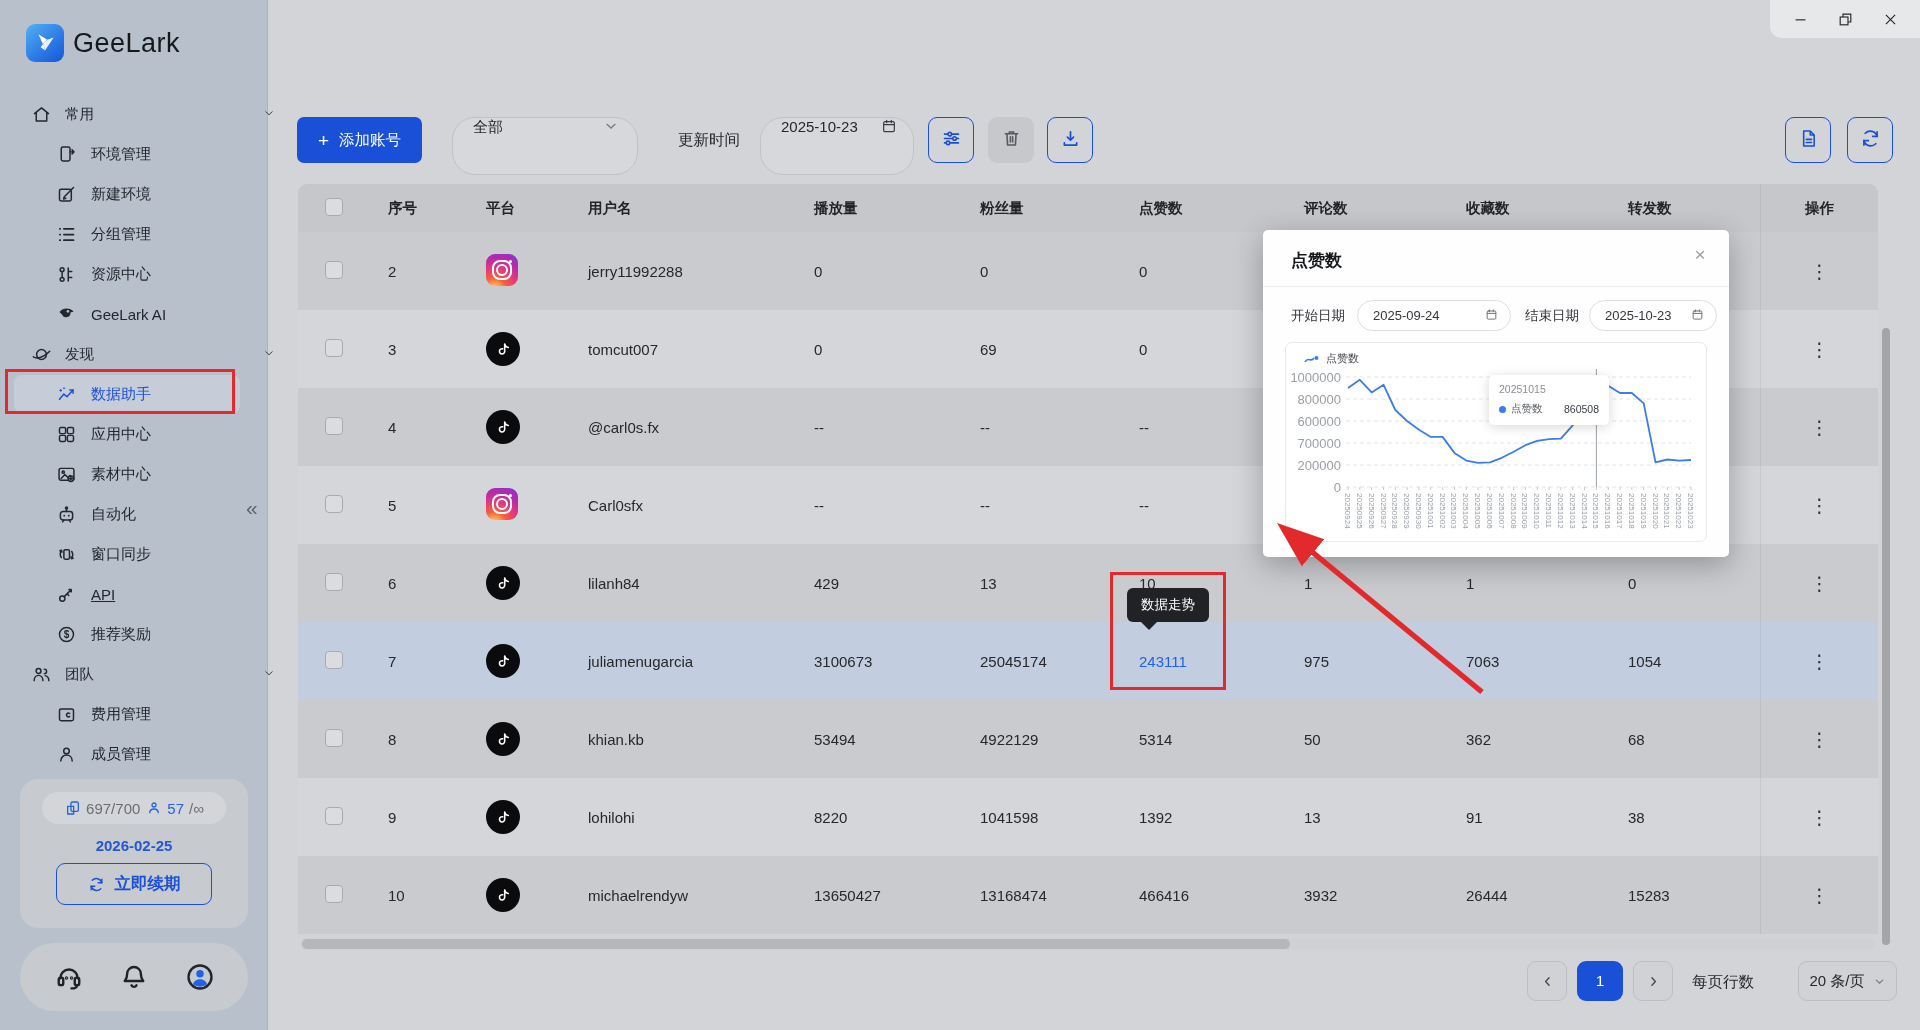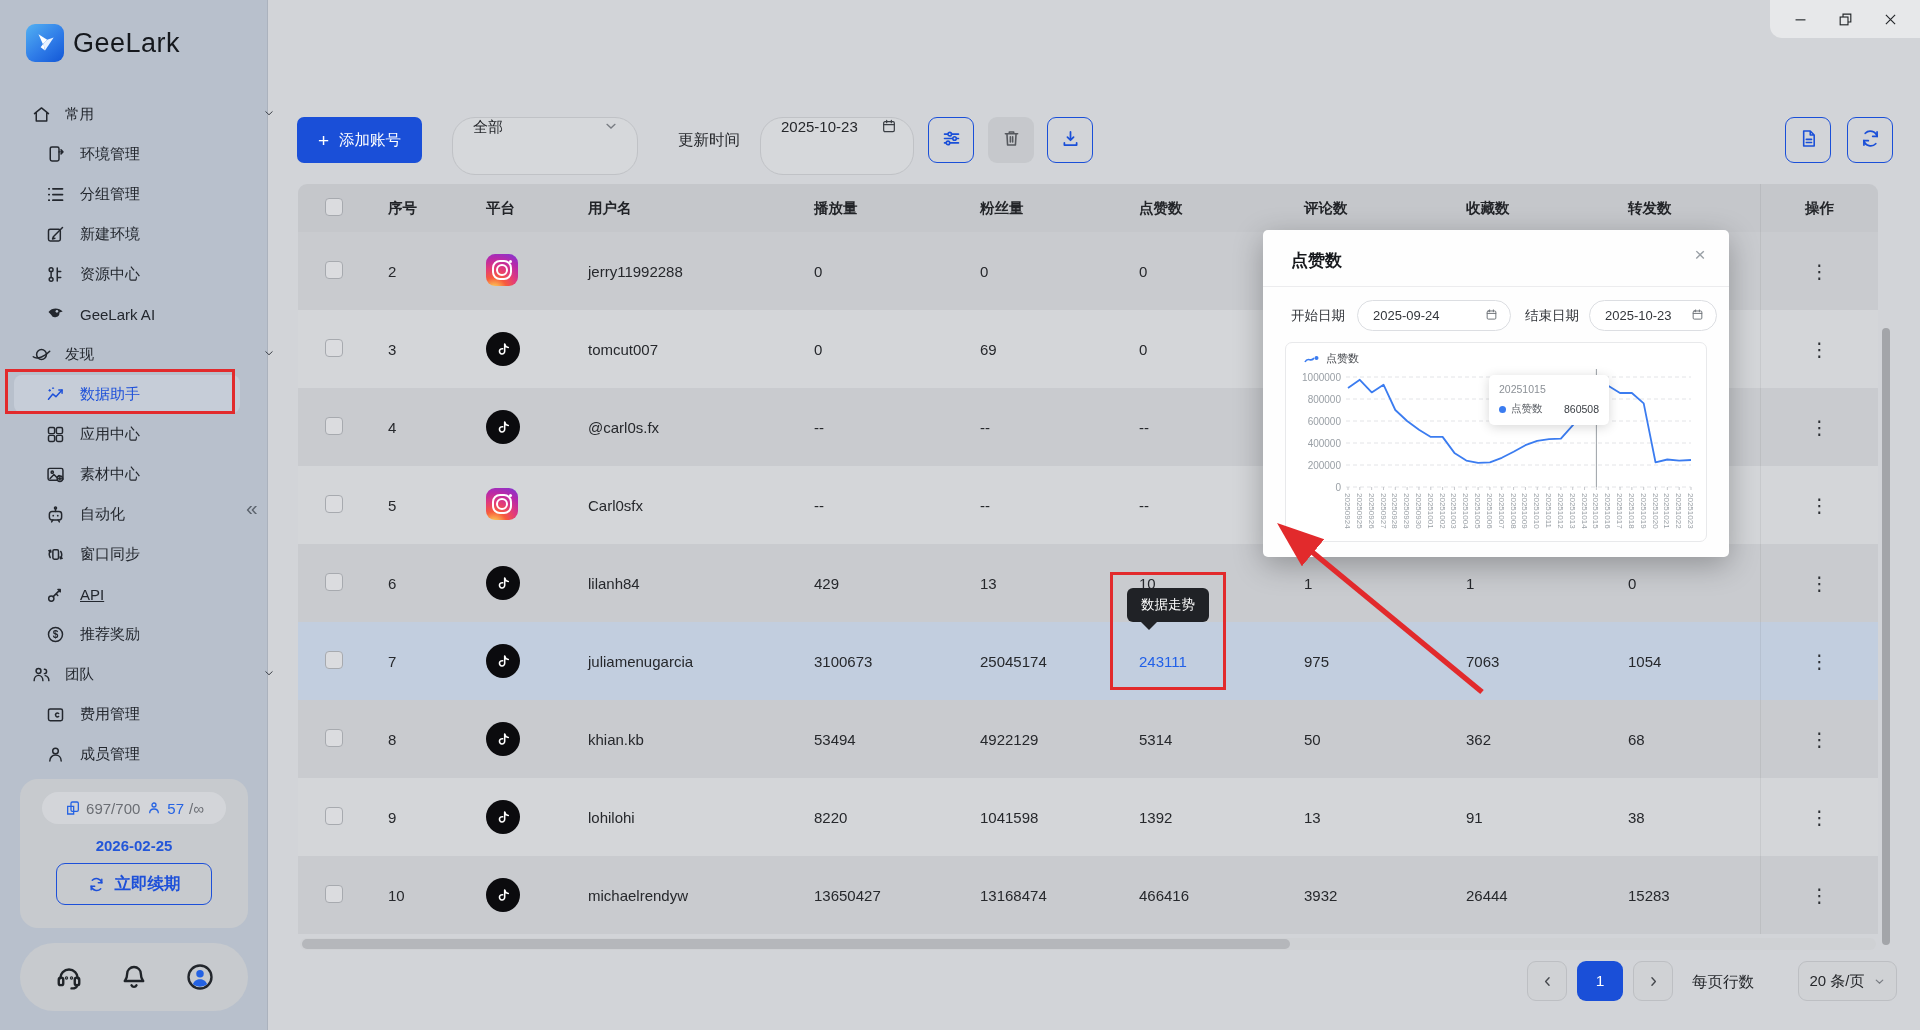--- a/index.html
+++ b/index.html
@@ -12,21 +12,21 @@
   .win-btn svg { width:17px; height:17px; }
 
   
   .sidebar { position:absolute; left:0; top:0; width:268px; height:1030px; background:#b8c0cc; border-right:1px solid rgba(0,0,0,.07); z-index:2; }
   .logo { position:absolute; left:26px; top:24px; display:flex; align-items:center; gap:9px; }
   .logo-mark { width:38px; height:38px; border-radius:9px; background:linear-gradient(140deg,#53b1f2 0%,#2f7ce8 55%,#1257d6 100%); display:flex; align-items:center; justify-content:center; }
   .logo-text { font-size:27px; font-weight:normal; color:#15181d; letter-spacing:.5px; }
   .nav { position:absolute; left:0; top:94px; width:300px; }
   .nav-row { height:40px; display:flex; align-items:center; font-size:15px; color:#23272e; cursor:default; }
   .nav-group { padding-left:30px; gap:13px; font-size:14.5px; }
-  .nav-item { padding-left:44px; gap:14px; }
+  .nav-item { padding-left:55px; gap:14px; }
   .nav-item.active { color:#1d50d9; }
   .nav-item.active .item-bg { position:absolute; left:14px; width:226px; height:38px; background:#c6cdd8; border-radius:8px; z-index:-1; }
   .nico { width:22px; height:22px; display:inline-flex; align-items:center; justify-content:center; flex:0 0 auto; }
   .nico svg { width:21px; height:21px; }
   .gchev { margin-left:auto; margin-right:24px; color:#3a3f46; }
   .gchev svg { width:14px; height:14px; }
 
   .usage-card { position:absolute; left:20px; top:779px; width:228px; height:149px; background:#c7cace; border-radius:18px; }
   .usage-pill { position:absolute; left:22px; top:13px; width:184px; height:32px; background:#d3d5d9; border-radius:16px; display:flex; align-items:center; justify-content:center; gap:5px; font-size:15px; color:#6b6e74; }
   .usage-pill .nico { width:17px; height:17px; color:#2462e3; }
@@ -104,21 +104,21 @@
   .popup-title { position:absolute; left:28px; top:19px; font-size:17px; font-weight:bold; color:#17191d; }
   .popup-close { position:absolute; right:16px; top:12px; width:26px; height:26px; display:flex; align-items:center; justify-content:center; color:#9aa0a6; font-size:19px; cursor:default; }
   .popup-divider { position:absolute; left:0; top:56px; width:100%; height:1px; background:#ececee; }
   .date-label { position:absolute; top:77px; font-size:13.5px; color:#33363b; }
   .date-pill { position:absolute; top:70px; height:31px; border:1px solid #dcdee2; border-radius:16px; background:#fff; display:flex; align-items:center; font-size:13px; color:#33363b; padding:0 12px 0 15px; cursor:default; }
   .date-pill .cal { margin-left:auto; color:#6e7378; }
   .date-pill svg { width:13px; height:13px; }
   .chart-card { position:absolute; left:22px; top:112px; width:422px; height:200px; border:1px solid #e8e9eb; border-radius:7px; background:#fff; }
   .legend { position:absolute; left:18px; top:8px; display:flex; align-items:center; gap:6px; font-size:11px; color:#44474c; }
   .legend svg { width:16px; height:10px; }
-  .ylab { position:absolute; font-size:10px; color:#9aa0a6; transform:translate(-100%,-50%); }
+  .ylab { position:absolute; font-size:13px; color:#9aa0a6; transform:translate(-100%,-50%); }
   .xlab { position:absolute; font-size:8px; color:#9aa0a6; transform-origin:0 0; transform:rotate(90deg); white-space:nowrap; }
   .chart-tip { position:absolute; left:203px; top:32px; width:120px; background:#fff; border-radius:5px; box-shadow:0 2px 12px rgba(0,0,0,.16); padding:8px 10px 9px; z-index:3; }
   .chart-tip .d { font-size:10.5px; color:#8b9096; margin-bottom:7px; }
   .chart-tip .r { display:flex; align-items:center; gap:5px; font-size:10.5px; color:#5c6066; }
   .chart-tip .dot { width:7px; height:7px; border-radius:50%; background:#3b7cf0; flex:0 0 auto; }
   .chart-tip .v { margin-left:auto; color:#3c4046; }
 </style>
 </head>
 <body>
 
@@ -169,33 +169,33 @@
           <svg fill="none" stroke="currentColor" stroke-width="1.7" stroke-linecap="round" stroke-linejoin="round" viewBox="0 0 24 24">
             <rect x="6" y="3.5" width="10" height="16" rx="2"></rect>
             <path d="M16 9 h4.5 M18.3 6.7 l2.2 2.3 -2.2 2.3"></path>
           </svg>
         </span>
         <span>环境管理</span>
       </div>
       <div class="nav-row nav-item" style="position: relative;">
         <span class="nico">
           <svg fill="none" stroke="currentColor" stroke-width="1.7" stroke-linecap="round" stroke-linejoin="round" viewBox="0 0 24 24">
-            <path d="M9 5.5 h11 M9 12 h11 M9 18.5 h11 M4.4 5.5 h.4 M4.4 12 h.4 M4.4 18.5 h.4" stroke-width="2"></path>
-          </svg>
-        </span>
-        <span>分组管理</span>
-      </div>
-      <div class="nav-row nav-item" style="position: relative;">
-        <span class="nico">
-          <svg fill="none" stroke="currentColor" stroke-width="1.7" stroke-linecap="round" stroke-linejoin="round" viewBox="0 0 24 24">
             <rect x="4" y="6" width="13.5" height="13.5" rx="2"></rect>
             <path d="M9.5 14.5 L20 4 M9.5 14.5 l-.9 2.7 2.7 -.9"></path>
           </svg>
         </span>
         <span>新建环境</span>
+      </div>
+      <div class="nav-row nav-item" style="position: relative;">
+        <span class="nico">
+          <svg fill="none" stroke="currentColor" stroke-width="1.7" stroke-linecap="round" stroke-linejoin="round" viewBox="0 0 24 24">
+            <path d="M9 5.5 h11 M9 12 h11 M9 18.5 h11 M4.4 5.5 h.4 M4.4 12 h.4 M4.4 18.5 h.4" stroke-width="2"></path>
+          </svg>
+        </span>
+        <span>分组管理</span>
       </div>
       <div class="nav-row nav-item" style="position: relative;">
         <span class="nico">
           <svg fill="none" stroke="currentColor" stroke-width="1.7" stroke-linecap="round" stroke-linejoin="round" viewBox="0 0 24 24">
             <circle cx="7" cy="6.5" r="2.2"></circle>
             <circle cx="7" cy="17.5" r="2.2"></circle>
             <path d="M7 8.7 V15.3 M14 4.5 V19.5 M14 8.5 h4 M14 15.5 h4"></path>
           </svg>
         </span>
         <span>资源中心</span>
@@ -730,21 +730,21 @@
     <div class="chart-tip">
       <div class="d">20251015</div>
       <div class="r">
         <span class="dot"></span>
         <span>点赞数</span>
         <span class="v">860508</span>
       </div>
     </div>
   <span class="ylab" style="left:55px; top:144px;">0</span>
       <span class="ylab" style="left:55px; top:122px;">200000</span>
-      <span class="ylab" style="left:55px; top:100px;">400000</span>
+      <span class="ylab" style="left:55px; top:100px;">700000</span>
       <span class="ylab" style="left:55px; top:78px;">600000</span>
       <span class="ylab" style="left:55px; top:56px;">800000</span>
       <span class="ylab" style="left:55px; top:34px;">1000000</span>
       <span class="xlab" style="left:66.0px; top:150px;">20250924</span>
       <span class="xlab" style="left:77.8px; top:150px;">20250925</span>
       <span class="xlab" style="left:89.7px; top:150px;">20250926</span>
       <span class="xlab" style="left:101.5px; top:150px;">20250927</span>
       <span class="xlab" style="left:113.3px; top:150px;">20250928</span>
       <span class="xlab" style="left:125.1px; top:150px;">20250929</span>
       <span class="xlab" style="left:137.0px; top:150px;">20250930</span>

